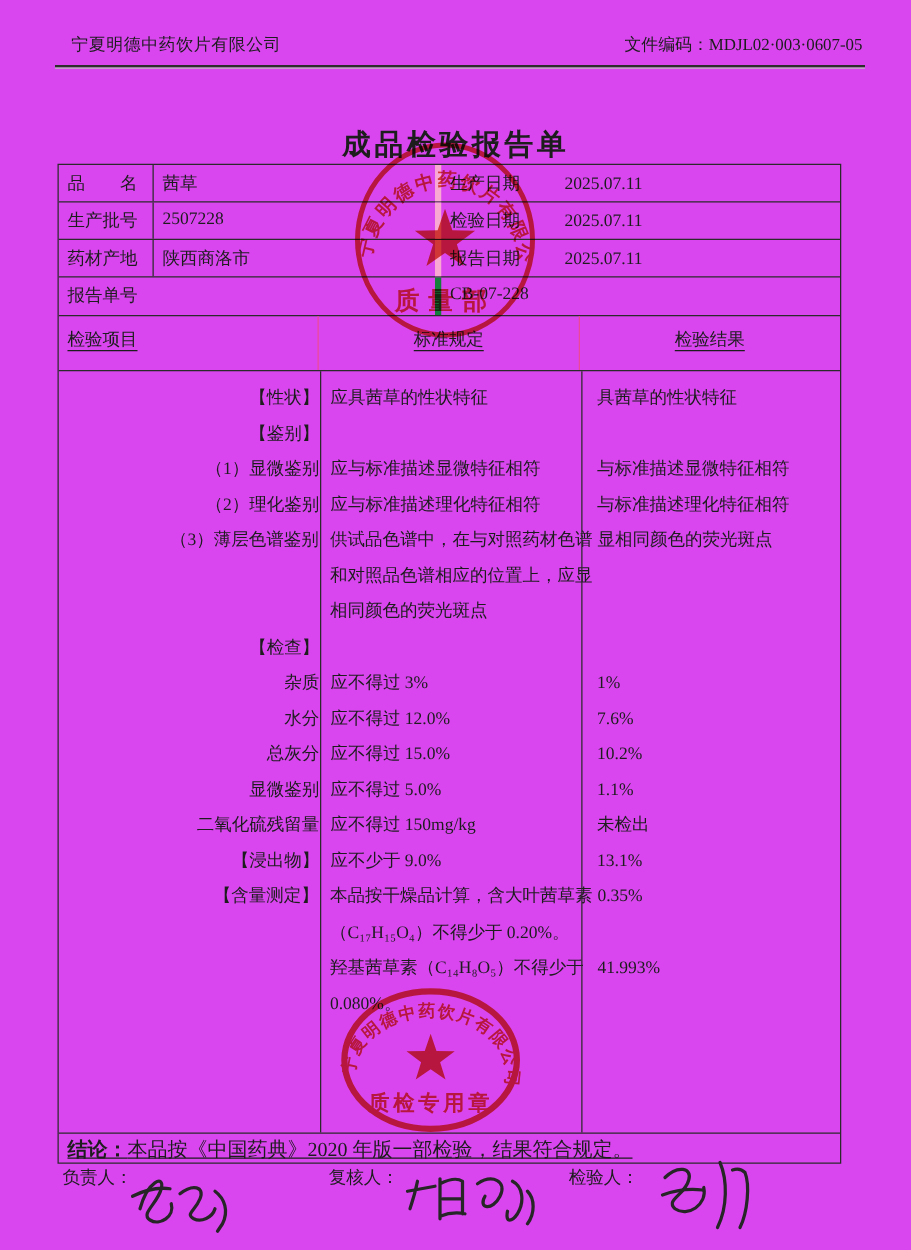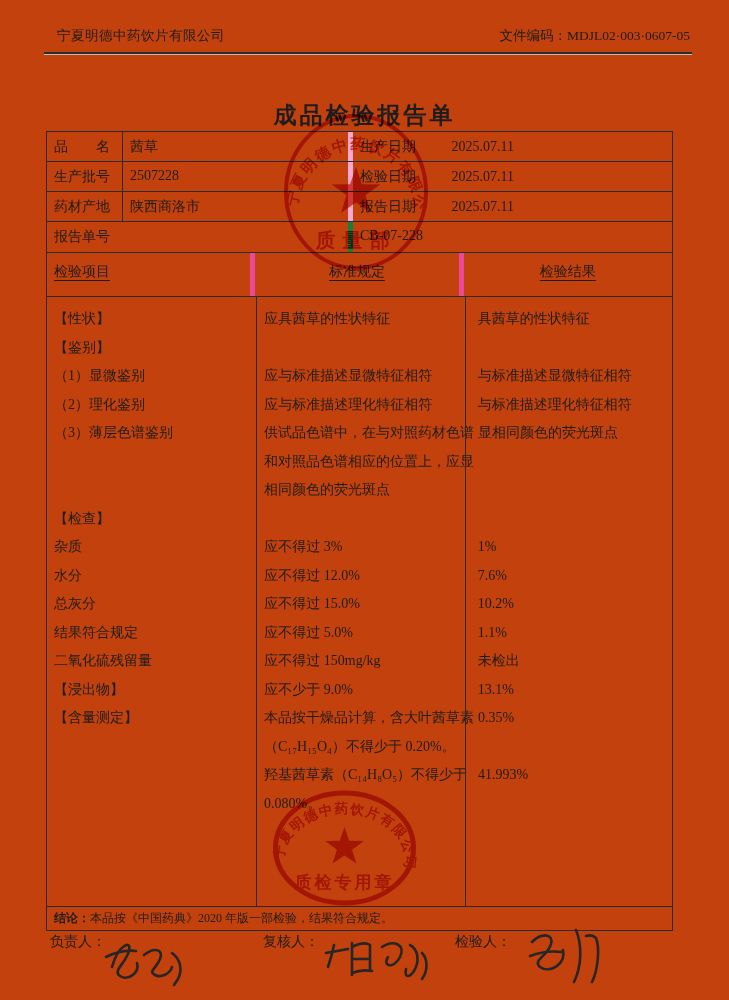--- a/index.html
+++ b/index.html
@@ -1,16 +1,16 @@
 <!DOCTYPE html>
 <html><head>
 <meta charset="utf-8">
 <style>
   html,body{margin:0;padding:0;background:#fff;}
-  .page{position:relative;width:729px;height:1000px;background:#c2410c;overflow:hidden;
+  .page{position:relative;width:729px;height:1000px;background:#d946ef;overflow:hidden;
         font-family:"Liberation Serif","DejaVu Serif",serif;color:#1d1d1d;}
   
   .hdr-company{position:absolute;left:57px;top:27px;font-size:13.5px;letter-spacing:.5px;}
   .hdr-code{position:absolute;right:39px;top:27px;font-size:13.5px;}
   .hdr-rule{position:absolute;left:44px;top:52px;width:648px;height:0;
             border-top:2px solid #2c2c2c;border-bottom:1px solid #bdbdbd;}
   .title{position:absolute;left:0;top:100px;width:729px;text-align:center;
          font-size:23px;font-weight:bold;letter-spacing:3px;}
   
   .tbl{position:absolute;left:46px;top:131px;width:627px;height:800px;
@@ -20,34 +20,34 @@
   .icell{box-sizing:border-box;padding:6px 6px 0 7px;white-space:nowrap;overflow:hidden;}
   .c-label{width:76px;border-right:1px solid #2b2b2b;display:flex;justify-content:space-between;padding-right:12px;}
   .c-value{width:230px;border-right:5px solid #f9a8d4;}
   .c-date{flex:1;}
   .date-label{display:inline-block;width:88px;}
   .c-repno-label{width:306px;border-right:5px solid #15803d;}
   .c-repno-value{flex:1;}
   .chead{display:flex;height:44px;border-bottom:1px solid #2b2b2b;box-sizing:border-box;}
   .chcell{box-sizing:border-box;width:209px;padding-top:10px;text-align:center;}
   .chcell:nth-child(1){text-align:left;padding-left:7px;}
-  .chcell:nth-child(-n+2){border-right:5px solid #ec4899;}
+  .chcell:nth-child(-n+2){border-right:1px solid #ec4899;}
   .chcell span{text-decoration:underline;text-underline-offset:4px;}
   .bodyrows{height:610px;border-bottom:1px solid #2b2b2b;box-sizing:border-box;
             display:flex;flex-direction:column;padding-top:8px;position:relative;}
   .brow{display:flex;}
   .bcell{box-sizing:border-box;width:209px;}
-  .bcell.item{padding-left:7px;}
+  .bcell.item{padding-left:7px;text-align:right;}
   .bcell.std{padding-left:9px;}
   .bcell.res{padding-left:14px;}
   .bline{height:28.5px;line-height:28.5px;white-space:nowrap;}
   .vline{position:absolute;top:0;bottom:0;width:0;border-left:1px solid #2b2b2b;}
   .vline.v1{left:209px;}
   .vline.v2{left:418px;}
-  .concl{height:25px;box-sizing:border-box;padding:3px 0 0 7px;font-size:12px;white-space:nowrap;}
+  .concl{height:25px;box-sizing:border-box;padding:3px 0 0 7px;font-size:16px;white-space:nowrap;text-decoration:underline;}
   .concl b{font-weight:bold;}
   
   .foot-label{position:absolute;font-size:14px;top:933px;}
   .fl1{left:50px;text-align:center;} .fl2{left:263px;} .fl3{left:455px;}
   .sig{position:absolute;}
   .sig path{fill:none;stroke:#262626;stroke-width:2.6;stroke-linecap:round;stroke-linejoin:round;}
   
   .stamp{position:absolute;mix-blend-mode:multiply;opacity:.88;}
 </style>
 </head>
@@ -213,21 +213,21 @@
           </div>
           <div class="bcell std">
             <div class="bline">应不得过 15.0%</div>
           </div>
           <div class="bcell res">
             <div class="bline">10.2%</div>
           </div>
         </div>
         <div class="brow">
           <div class="bcell item">
-            <div class="bline">结果符合规定</div>
+            <div class="bline">显微鉴别</div>
           </div>
           <div class="bcell std">
             <div class="bline">应不得过 5.0%</div>
           </div>
           <div class="bcell res">
             <div class="bline">1.1%</div>
           </div>
         </div>
         <div class="brow">
           <div class="bcell item">

